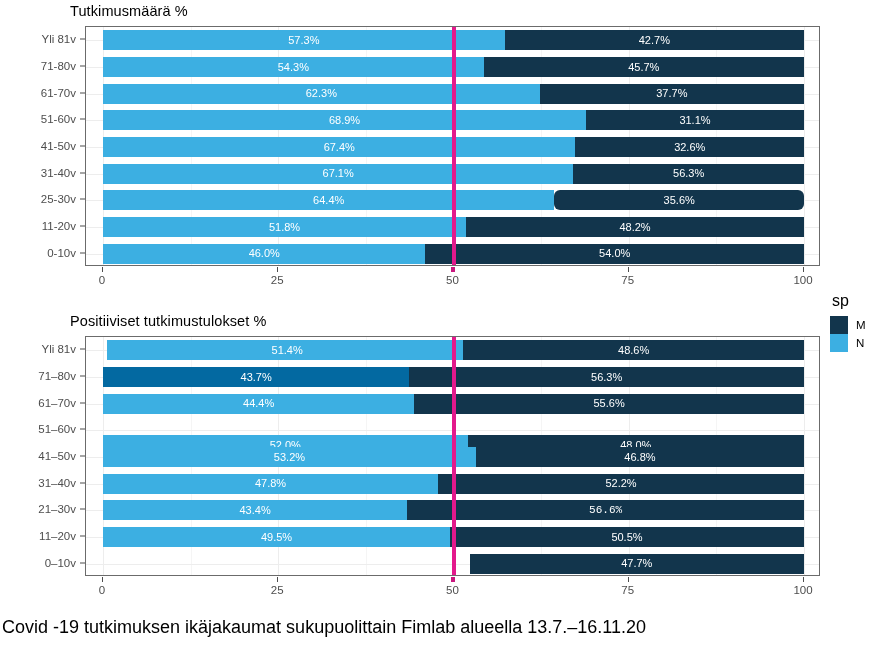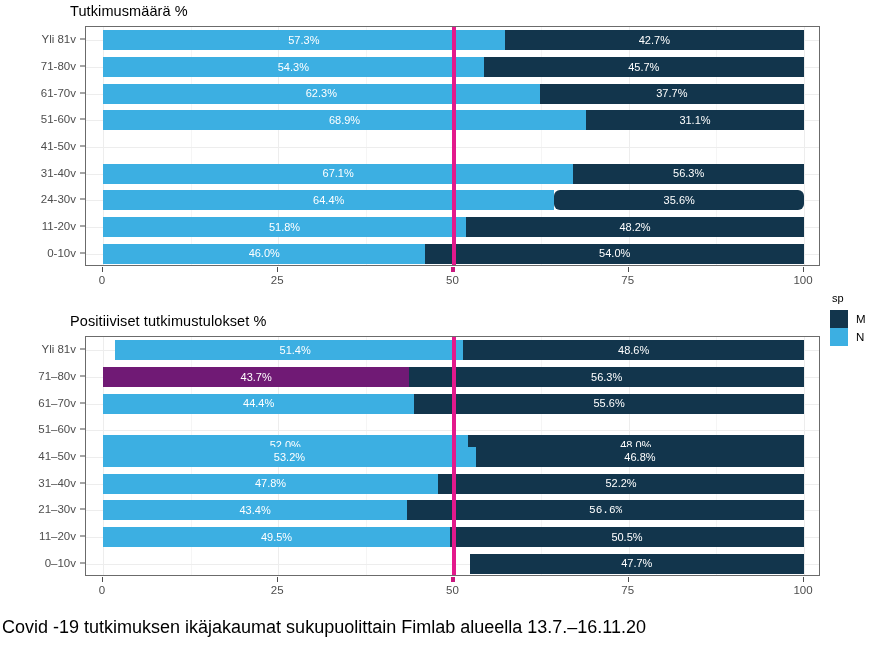--- a/index.html
+++ b/index.html
@@ -140,21 +140,21 @@
     transform: translateX(-50%);
     white-space: nowrap;
   }
 
   
   .legend {
     position: absolute;
     left: 830px;
   }
   .legend-title {
-    font-size: 11px;
+    font-size: 16px;
     color: #000;
     margin: 0 0 6px 2px;
   }
   .legend-item {
     display: flex;
     align-items: center;
     margin-bottom: 0;
   }
   .legend-key {
     width: 18px;
@@ -224,20 +224,28 @@
           <div class="hgrid" style="top: 93.3333px;"></div>
           <div class="row" style="top: 83.3333px; left: 17px; width: 701px;">
             <div class="seg" style="left: 0px; width: 482.989px; background: rgb(60, 175, 226);">
               <span class="seg-label">68.9%</span>
             </div>
             <div class="seg" style="left: 482.989px; width: 218.011px; background: rgb(18, 53, 76);">
               <span class="seg-label">31.1%</span>
             </div>
           </div>
           <div class="hgrid" style="top: 120px;"></div>
+          <div class="row" style="top: 110px; left: 17px; width: 701px;">
+            <div class="seg" style="left: 0px; width: 472.474px; background: rgb(60, 175, 226);">
+              <span class="seg-label">67.4%</span>
+            </div>
+            <div class="seg" style="left: 472.474px; width: 228.526px; background: rgb(18, 53, 76);">
+              <span class="seg-label">32.6%</span>
+            </div>
+          </div>
           <div class="hgrid" style="top: 146.667px;"></div>
           <div class="row" style="top: 136.667px; left: 17px; width: 701px;">
             <div class="seg" style="left: 0px; width: 470.371px; background: rgb(60, 175, 226);">
               <span class="seg-label">67.1%</span>
             </div>
             <div class="seg" style="left: 470.371px; width: 230.629px; background: rgb(18, 53, 76);">
               <span class="seg-label">56.3%</span>
             </div>
           </div>
           <div class="hgrid" style="top: 173.333px;"></div>
@@ -276,21 +284,21 @@
         <div class="ytick-label" style="top: 66px; width: 76px; left: 0px;">71-80v</div>
         <div class="ytick-mark" style="top: 66px;"></div>
         <div class="ytick-label" style="top: 92.6667px; width: 76px; left: 0px;">61-70v</div>
         <div class="ytick-mark" style="top: 92.6667px;"></div>
         <div class="ytick-label" style="top: 119.333px; width: 76px; left: 0px;">51-60v</div>
         <div class="ytick-mark" style="top: 119.333px;"></div>
         <div class="ytick-label" style="top: 146px; width: 76px; left: 0px;">41-50v</div>
         <div class="ytick-mark" style="top: 146px;"></div>
         <div class="ytick-label" style="top: 172.667px; width: 76px; left: 0px;">31-40v</div>
         <div class="ytick-mark" style="top: 172.667px;"></div>
-        <div class="ytick-label" style="top: 199.333px; width: 76px; left: 0px;">24-30v</div>
+        <div class="ytick-label" style="top: 199.333px; width: 76px; left: 0px;">25-30v</div>
         <div class="ytick-mark" style="top: 199.333px;"></div>
         <div class="ytick-label" style="top: 226px; width: 76px; left: 0px;">11-20v</div>
         <div class="ytick-mark" style="top: 226px;"></div>
         <div class="ytick-label" style="top: 252.667px; width: 76px; left: 0px;">0-10v</div>
         <div class="ytick-mark" style="top: 252.667px;"></div>
       </div>
     <div id="xaxis-0">
         <div class="refline-tick" style="left: 450.5px; top: 267px;"></div>
         <div class="xtick-mark" style="left: 102px; top: 267px;"></div>
         <div class="xtick-label" style="left: 102px; top: 274px;">0</div>
@@ -313,30 +321,30 @@
           <div class="vgrid" style="left: 192.25px;"></div>
           <div class="vgrid" style="left: 367.5px;"></div>
           <div class="vgrid" style="left: 542.75px;"></div>
           <div class="vgrid" style="left: 718px;"></div>
           <div class="vgrid minor" style="left: 104.625px;"></div>
           <div class="vgrid minor" style="left: 279.875px;"></div>
           <div class="vgrid minor" style="left: 455.125px;"></div>
           <div class="vgrid minor" style="left: 630.375px;"></div>
           <div class="hgrid" style="top: 13.3333px;"></div>
           <div class="row" style="top: 3.33333px; left: 17px; width: 701px;">
-            <div class="seg" style="left: 12px; width: 360.314px; background: rgb(60, 175, 226);">
+            <div class="seg" style="left: 4px; width: 360.314px; background: rgb(60, 175, 226);">
               <span class="seg-label">51.4%</span>
             </div>
             <div class="seg" style="left: 360.314px; width: 340.686px; background: rgb(18, 53, 76);">
               <span class="seg-label">48.6%</span>
             </div>
           </div>
           <div class="hgrid" style="top: 40px;"></div>
           <div class="row" style="top: 30px; left: 17px; width: 701px;">
-            <div class="seg" style="left: 0px; width: 306.337px; background: #701a75;">
+            <div class="seg" style="left: 0px; width: 306.337px; background: #0369a1;">
               <span class="seg-label">43.7%</span>
             </div>
             <div class="seg" style="left: 306.337px; width: 394.663px; background: rgb(18, 53, 76);">
               <span class="seg-label">56.3%</span>
             </div>
           </div>
           <div class="hgrid" style="top: 66.6667px;"></div>
           <div class="row" style="top: 56.6667px; left: 17px; width: 701px;">
             <div class="seg" style="left: 0px; width: 311.244px; background: rgb(60, 175, 226);">
               <span class="seg-label">44.4%</span>

